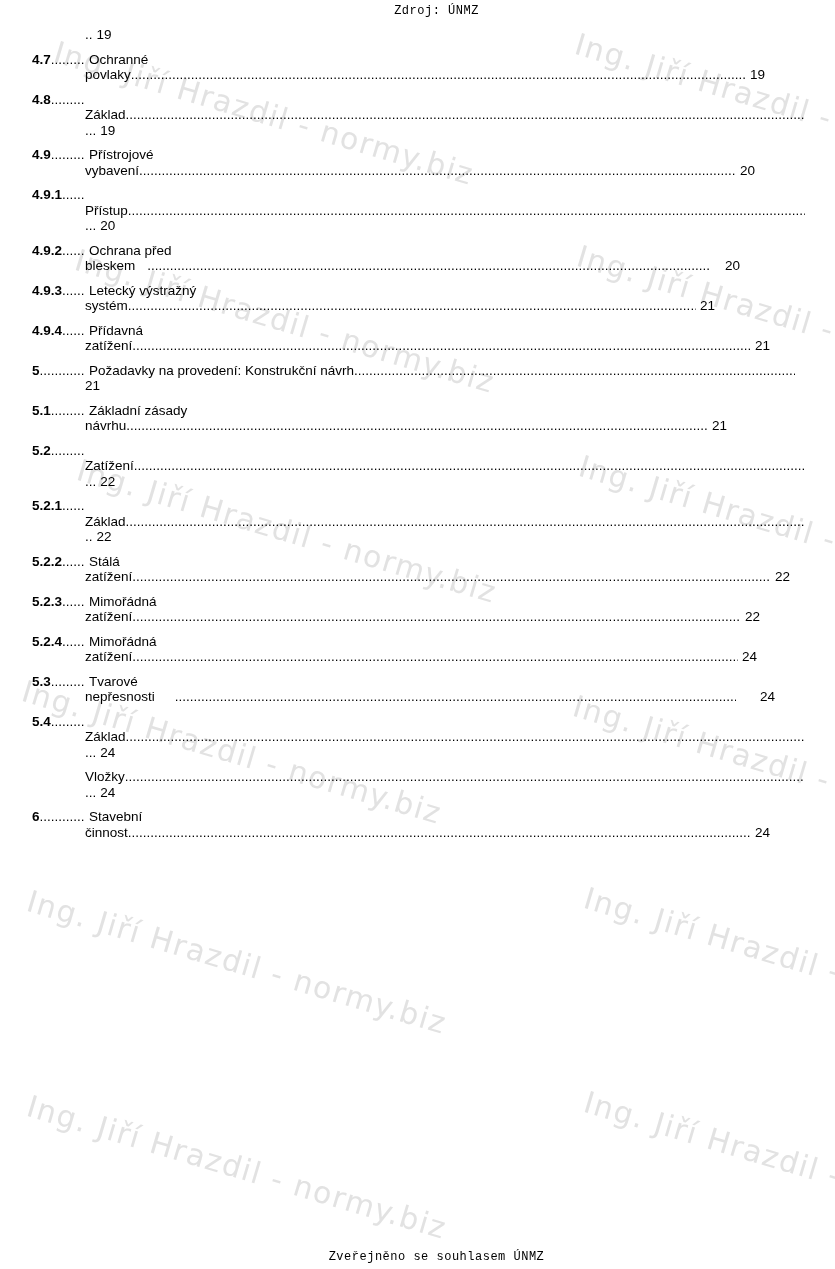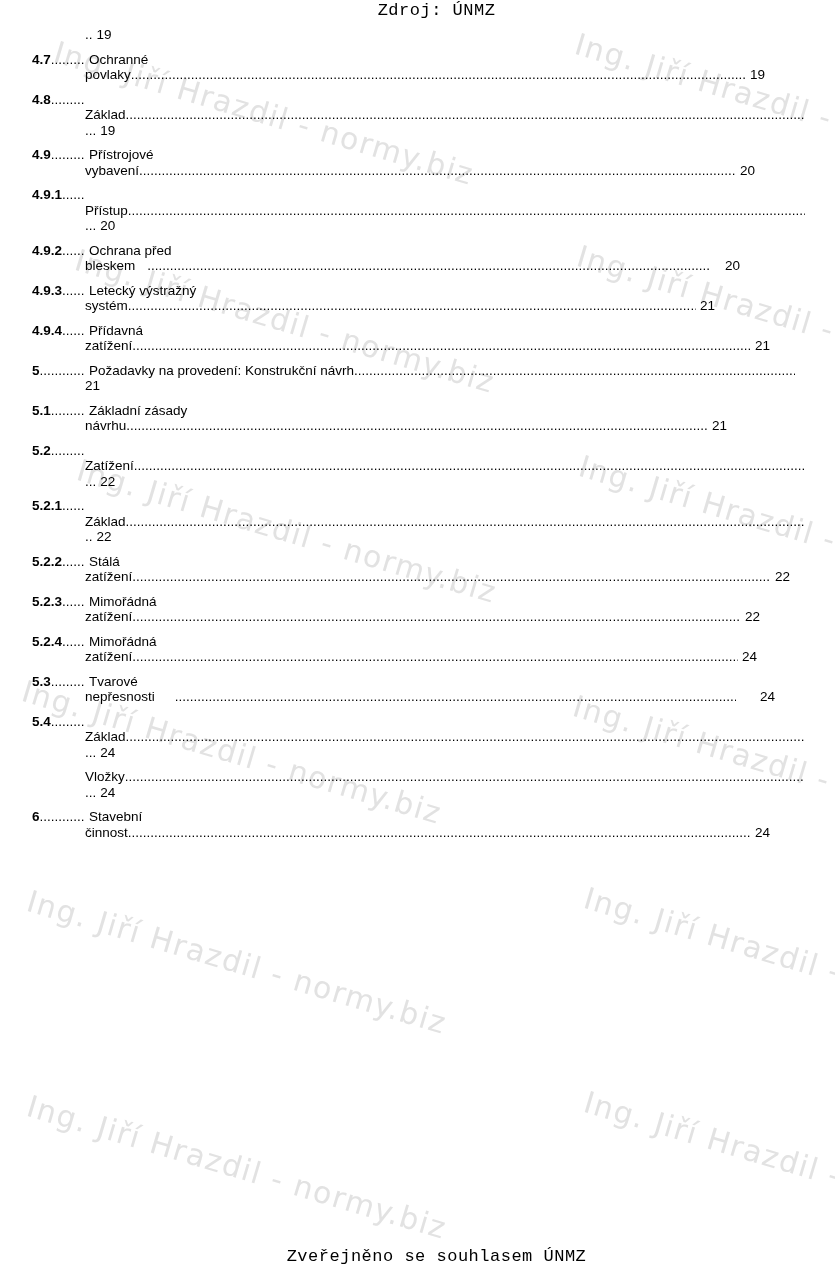--- a/index.html
+++ b/index.html
@@ -25,21 +25,21 @@
     transform: rotate(16.5deg);
     transform-origin: 0 0;
     user-select: none;
   }
   
   .src-line, .pub-line {
     position: absolute;
     left: 0; right: 0;
     text-align: center;
     font-family: "Liberation Mono", monospace;
-    font-size: 17px;
+    font-size: 12px;
     letter-spacing: 0.5px;
     line-height: 16px;
     color: #000;
     padding-left: 38px;
   }
   .src-line { top: 3px; }
   .pub-line { bottom: 4px; margin-top: 15px; }
   
   .toc { position: absolute; left: 32px; right: 30px; top: 27px; }
   .entry { margin-bottom: 9px; }

